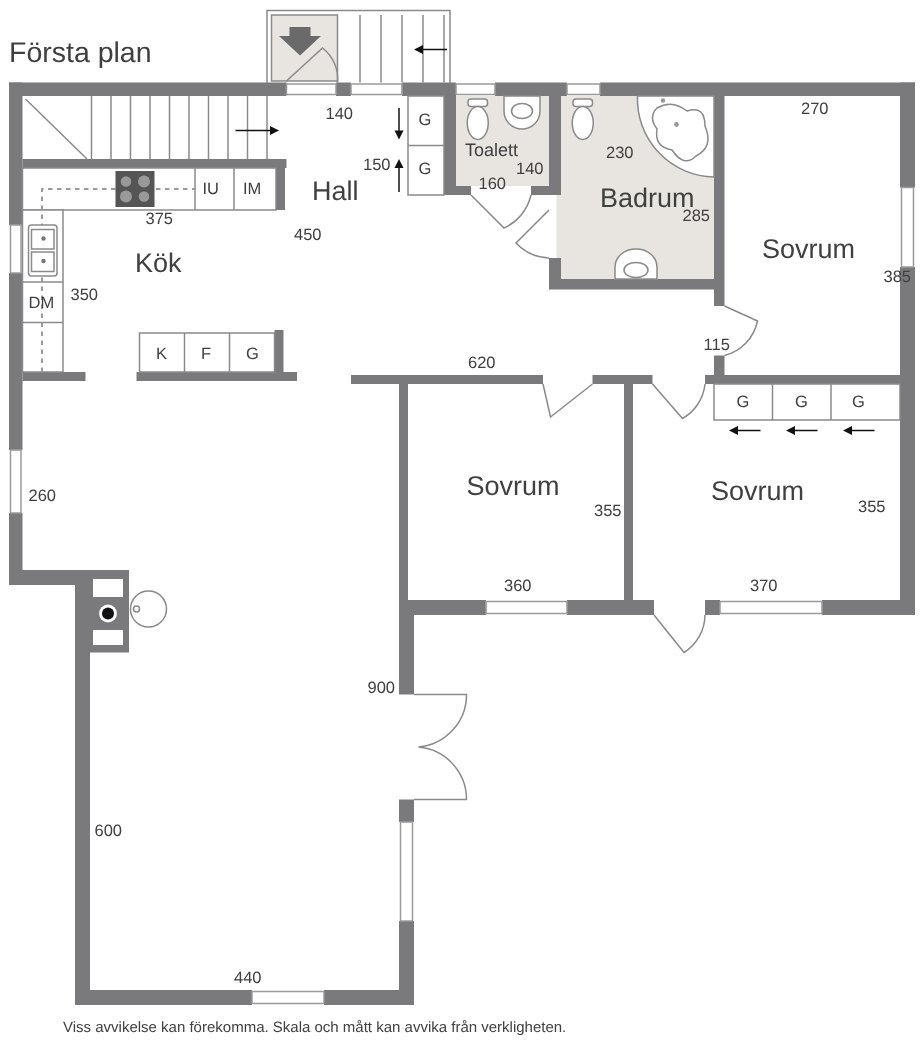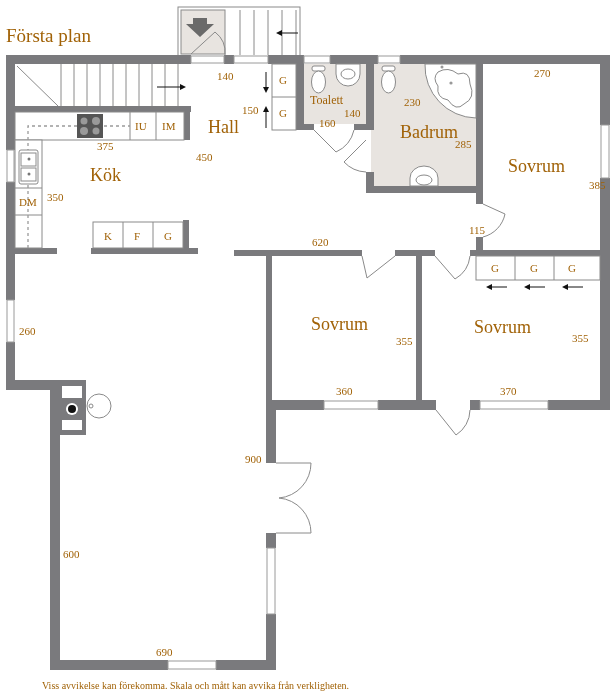--- a/index.html
+++ b/index.html
@@ -5,21 +5,21 @@
   html, body { margin: 0; padding: 0; background: #ffffff; }
   body { width: 615px; height: 700px; position: relative; overflow: hidden; font-family: "Liberation Sans", sans-serif; }
   svg { position: absolute; left: 0; top: 0; }
   .wall { fill: #7a7a7d; }
   .wet { fill: #e8e4e0; }
   .thin { fill: none; stroke: #8a8a8a; stroke-width: 1; }
   .thin2 { fill: #ffffff; stroke: #8a8a8a; stroke-width: 1; }
   .win { fill: #ffffff; stroke: #9a9a9a; stroke-width: 1; }
   .dash { fill: none; stroke: #9a9a9a; stroke-width: 1.3; stroke-dasharray: 3 3; }
   .arrow { stroke: #111; stroke-width: 1; fill: none; }
-  .label { position: absolute; color: #a16207; white-space: nowrap; line-height: 1; font-family: Liberation Serif, serif; }
+  .label { position: absolute; color: #404040; white-space: nowrap; line-height: 1; }
   .title { font-size: 19px; }
   .room { font-size: 18px; }
   .room-sm { font-size: 12px; }
   .dim { font-size: 11px; }
   .cab { font-size: 11px; }
   .foot { font-size: 10px; }
 </style>
 </head>
 <body>
 
@@ -251,21 +251,21 @@
 <div class="label dim" style="left:573px; top:180px;margin-left:16px;">385</div>
 <div class="label dim" style="left:453px; top:225px;margin-left:16px;">115</div>
 <div class="label dim" style="left:312px; top:237px;">620</div>
 <div class="label dim" style="left:396px; top:336px;">355</div>
 <div class="label dim" style="left:336px; top:386px;">360</div>
 <div class="label dim" style="left:572px; top:333px;">355</div>
 <div class="label dim" style="left:500px; top:386px;">370</div>
 <div class="label dim" style="left:19px; top:326px;">260</div>
 <div class="label dim" style="left:245px; top:454px;">900</div>
 <div class="label dim" style="left:63px; top:549px;">600</div>
-<div class="label dim" style="left:156px; top:647px;">690</div>
+<div class="label dim" style="left:156px; top:647px;">440</div>
 
 <div class="label cab" style="left:135px; top:121px;">IU</div>
 <div class="label cab" style="left:162px; top:121px;">IM</div>
 <div class="label cab" style="left:19px; top:197px;">DM</div>
 <div class="label cab" style="left:104px; top:231px;">K</div>
 <div class="label cab" style="left:134px; top:231px;">F</div>
 <div class="label cab" style="left:164px; top:231px;">G</div>
 <div class="label cab" style="left:279px; top:75px;">G</div>
 <div class="label cab" style="left:279px; top:108px;">G</div>
 <div class="label cab" style="left:491px; top:263px;">G</div>

